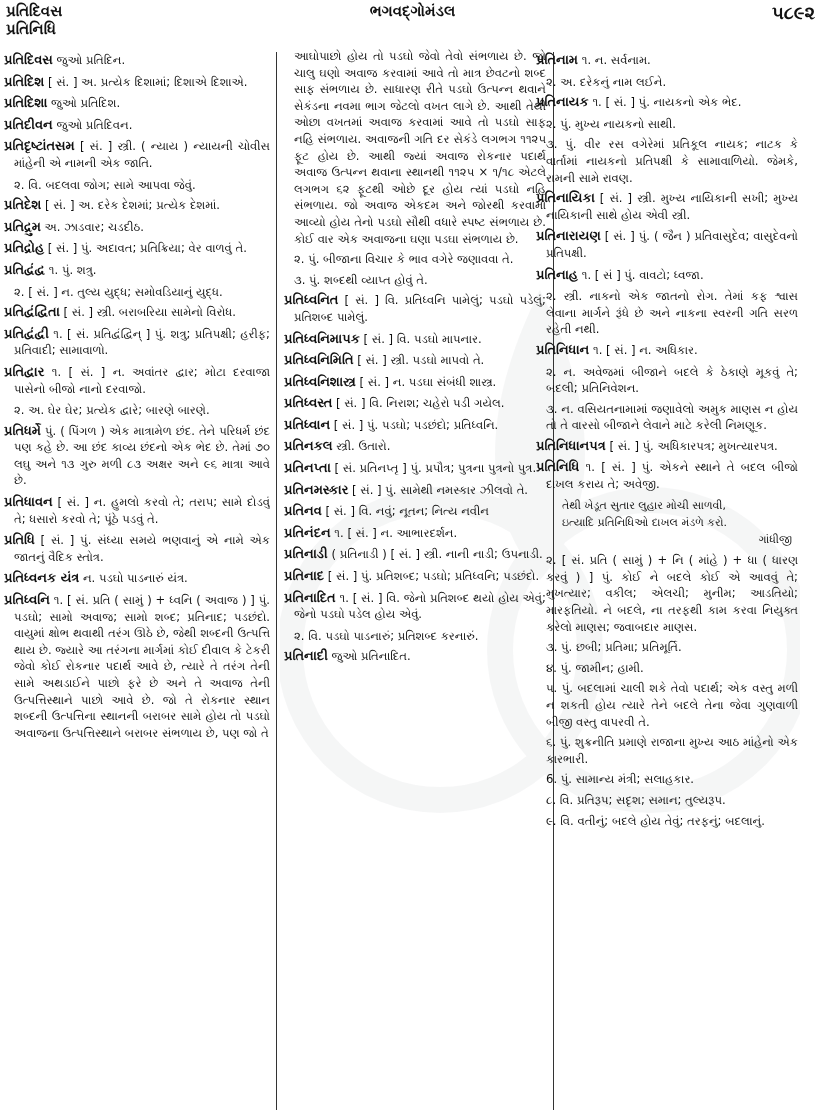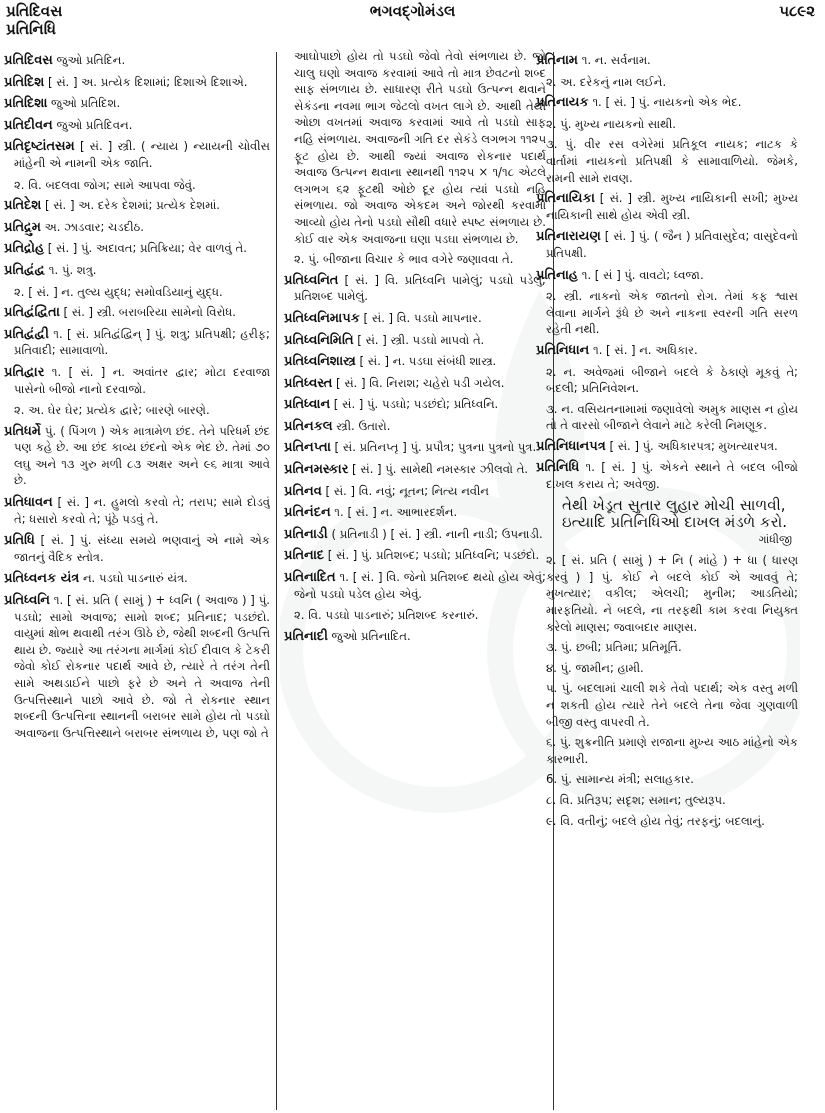--- a/index.html
+++ b/index.html
@@ -9,37 +9,37 @@
   }
   .watermark {
     position:absolute; left:280px; top:250px; width:520px; height:640px;
     pointer-events:none; opacity:0.09;
   }
   .header { position:absolute; left:0; top:0; width:825px; height:50px; }
   .guide { position:absolute; left:6px; font-weight:bold; font-size:15px; line-height:18px; }
   .guide.first { top:2px; }
   .guide.last { top:20px; }
   .title { position:absolute; left:0; right:0; top:2px; text-align:center; font-size:15px; font-weight:bold; }
-  .pagenum { position:absolute; right:10px; top:2px; font-size:15px; font-weight:bold; }
+  .pagenum { position:absolute; right:10px; top:2px; font-size:18px; font-weight:bold; }
   .columns { position:absolute; left:0; top:48px; width:825px; height:1065px; }
   .col {
     position:absolute; top:0; height:1065px; overflow:hidden;
     font-size:11.6px; line-height:16.6px; text-align:justify;
   }
   .col.c1 { left:4px; width:266px; }
   .col.c2 { left:284px; width:262px; }
   .col.c3 { left:536px; width:262px; }
   .divider { position:absolute; top:4px; width:1px; height:1058px; background:#333; }
   .divider.d1 { left:276px; }
   .divider.d2 { left:553px; }
   .entry { margin:4px 0 5px 0; padding-left:10px; text-indent:-10px; }
   .entry .hw { font-weight:bold; font-size:13px; }
   .sense { margin:0 0 4px 0; padding-left:10px; text-indent:0; }
   .cont { margin:0 0 4px 0; padding-left:10px; }
-  .quote { margin:0 0 2px 0; padding-left:26px; font-size:15px; line-height:15px; }
+  .quote { margin:0 0 2px 0; padding-left:26px; font-size:11px; line-height:15px; }
   .attrib { margin:0 0 4px 0; text-align:right; font-size:11px; padding-right:6px; }
 </style>
 </head>
 <body>
 
 <svg class="watermark" viewBox="0 0 520 640">
   <circle cx="160" cy="400" r="150" fill="none" stroke="#9aa0a6" stroke-width="26"></circle>
   <circle cx="370" cy="400" r="150" fill="none" stroke="#9aa0a6" stroke-width="26"></circle>
   <path d="M260 40 C 200 160, 200 260, 260 330 C 320 260, 320 160, 260 40 Z" fill="#9aa0a6"></path>
 </svg>
@@ -71,20 +71,21 @@
       <p class="entry"><span class="hw">પ્રતિધર્મે</span><span> પું. ( પિંગળ ) એક માત્રામેળ છંદ. તેને પરિધર્મ છંદ પણ કહે છે. આ છંદ કાવ્ય છંદનો એક ભેદ છે. તેમાં ૭૦ લઘુ અને ૧૩ ગુરુ મળી ૮૩ અક્ષર અને ૯૬ માત્રા આવે છે.</span></p>
       <p class="entry"><span class="hw">પ્રતિધાવન</span><span> [ સં. ] ન. હુમલો કરવો તે; તરાપ; સામે દોડવું તે; ધસારો કરવો તે; પૂંઠે પડવું તે.</span></p>
       <p class="entry"><span class="hw">પ્રતિધિ</span><span> [ સં. ] પું. સંધ્યા સમયે ભણવાનું એ નામે એક જાતનું વૈદિક સ્તોત્ર.</span></p>
       <p class="entry"><span class="hw">પ્રતિધ્વનક યંત્ર</span><span> ન. પડઘો પાડનારું યંત્ર.</span></p>
       <p class="entry"><span class="hw">પ્રતિધ્વનિ</span><span> ૧. [ સં. પ્રતિ ( સામું ) + ધ્વનિ ( અવાજ ) ] પું. પડઘો; સામો અવાજ; સામો શબ્દ; પ્રતિનાદ; પડછંદો. વાયુમાં ક્ષોભ થવાથી તરંગ ઊઠે છે, જેથી શબ્દની ઉત્પત્તિ થાય છે. જ્યારે આ તરંગના માર્ગમાં કોઈ દીવાલ કે ટેકરી જેવો કોઈ રોકનાર પદાર્થ આવે છે, ત્યારે તે તરંગ તેની સામે અથડાઈને પાછો ફરે છે અને તે અવાજ તેની ઉત્પત્તિસ્થાને પાછો આવે છે. જો તે રોકનાર સ્થાન શબ્દની ઉત્પત્તિના સ્થાનની બરાબર સામે હોય તો પડઘો અવાજના ઉત્પત્તિસ્થાને બરાબર સંભળાય છે, પણ જો તે</span></p>
     </div>
   <div class="divider d1"></div>
   <div class="col c2">
       <p class="cont">આઘોપાછો હોય તો પડઘો જેવો તેવો સંભળાય છે. જો ચાલુ ઘણો અવાજ કરવામાં આવે તો માત્ર છેવટનો શબ્દ સાફ સંભળાય છે. સાધારણ રીતે પડઘો ઉત્પન્ન થવાને સેકંડના નવમા ભાગ જેટલો વખત લાગે છે. આથી તેથી ઓછા વખતમાં અવાજ કરવામાં આવે તો પડઘો સાફ નહિ સંભળાય. અવાજની ગતિ દર સેકંડે લગભગ ૧૧૨૫ ફૂટ હોય છે. આથી જ્યાં અવાજ રોકનાર પદાર્થ અવાજ ઉત્પન્ન થવાના સ્થાનથી ૧૧૨૫ × ૧/૧૮ એટલે લગભગ ૬૨ ફૂટથી ઓછે દૂર હોય ત્યાં પડઘો નહિ સંભળાય. જો અવાજ એકદમ અને જોરથી કરવામાં આવ્યો હોય તેનો પડઘો સૌથી વધારે સ્પષ્ટ સંભળાય છે. કોઈ વાર એક અવાજના ઘણા પડઘા સંભળાય છે.</p>
       <p class="sense">૨. પું. બીજાના વિચાર કે ભાવ વગેરે જણાવવા તે.</p>
+      <p class="sense">૩. પું. શબ્દથી વ્યાપ્ત હોવું તે.</p>
       <p class="entry"><span class="hw">પ્રતિધ્વનિત</span><span> [ સં. ] વિ. પ્રતિધ્વનિ પામેલું; પડઘો પડેલું; પ્રતિશબ્દ પામેલું.</span></p>
       <p class="entry"><span class="hw">પ્રતિધ્વનિમાપક</span><span> [ સં. ] વિ. પડઘો માપનાર.</span></p>
       <p class="entry"><span class="hw">પ્રતિધ્વનિમિતિ</span><span> [ સં. ] સ્ત્રી. પડઘો માપવો તે.</span></p>
       <p class="entry"><span class="hw">પ્રતિધ્વનિશાસ્ત્ર</span><span> [ સં. ] ન. પડઘા સંબંધી શાસ્ત્ર.</span></p>
       <p class="entry"><span class="hw">પ્રતિધ્વસ્ત</span><span> [ સં. ] વિ. નિરાશ; ચહેરો પડી ગયેલ.</span></p>
       <p class="entry"><span class="hw">પ્રતિધ્વાન</span><span> [ સં. ] પું. પડઘો; પડછંદો; પ્રતિધ્વનિ.</span></p>
       <p class="entry"><span class="hw">પ્રતિનકલ</span><span> સ્ત્રી. ઉતારો.</span></p>
       <p class="entry"><span class="hw">પ્રતિનપ્તા</span><span> [ સં. પ્રતિનપ્તૃ ] પું. પ્રપૌત્ર; પુત્રના પુત્રનો પુત્ર.</span></p>
       <p class="entry"><span class="hw">પ્રતિનમસ્કાર</span><span> [ સં. ] પું. સામેથી નમસ્કાર ઝીલવો તે.</span></p>
       <p class="entry"><span class="hw">પ્રતિનવ</span><span> [ સં. ] વિ. નવું; નૂતન; નિત્ય નવીન</span></p>

